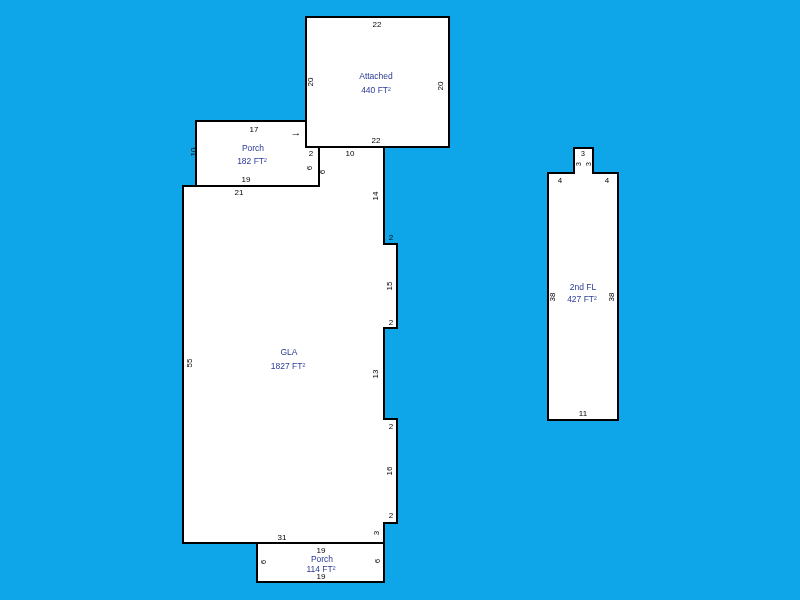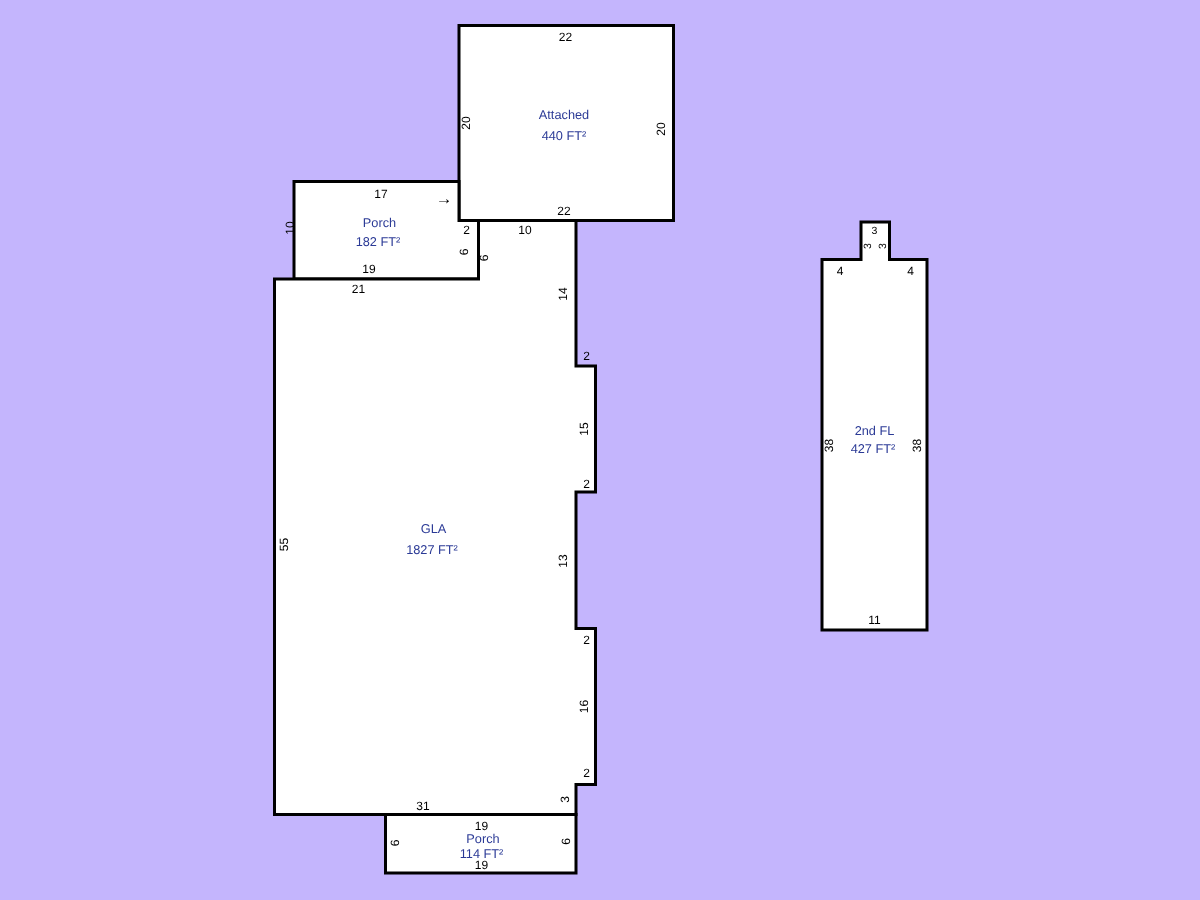--- a/index.html
+++ b/index.html
@@ -8,21 +8,21 @@
     background: #ffffff;
     width: 800px;
     height: 600px;
     overflow: hidden;
     font-family: "Liberation Sans", sans-serif;
   }
   #canvas-wrap {
     width: 800px;
     height: 600px;
     position: relative;
-    background: #c4b5fd;
+    background: #0ea5e9;
   }
   svg { display: block; }
   .wall {
     fill: #ffffff;
     stroke: #000000;
     stroke-width: 2;
     stroke-linejoin: miter;
   }
   text.lbl {
     text-anchor: middle;

